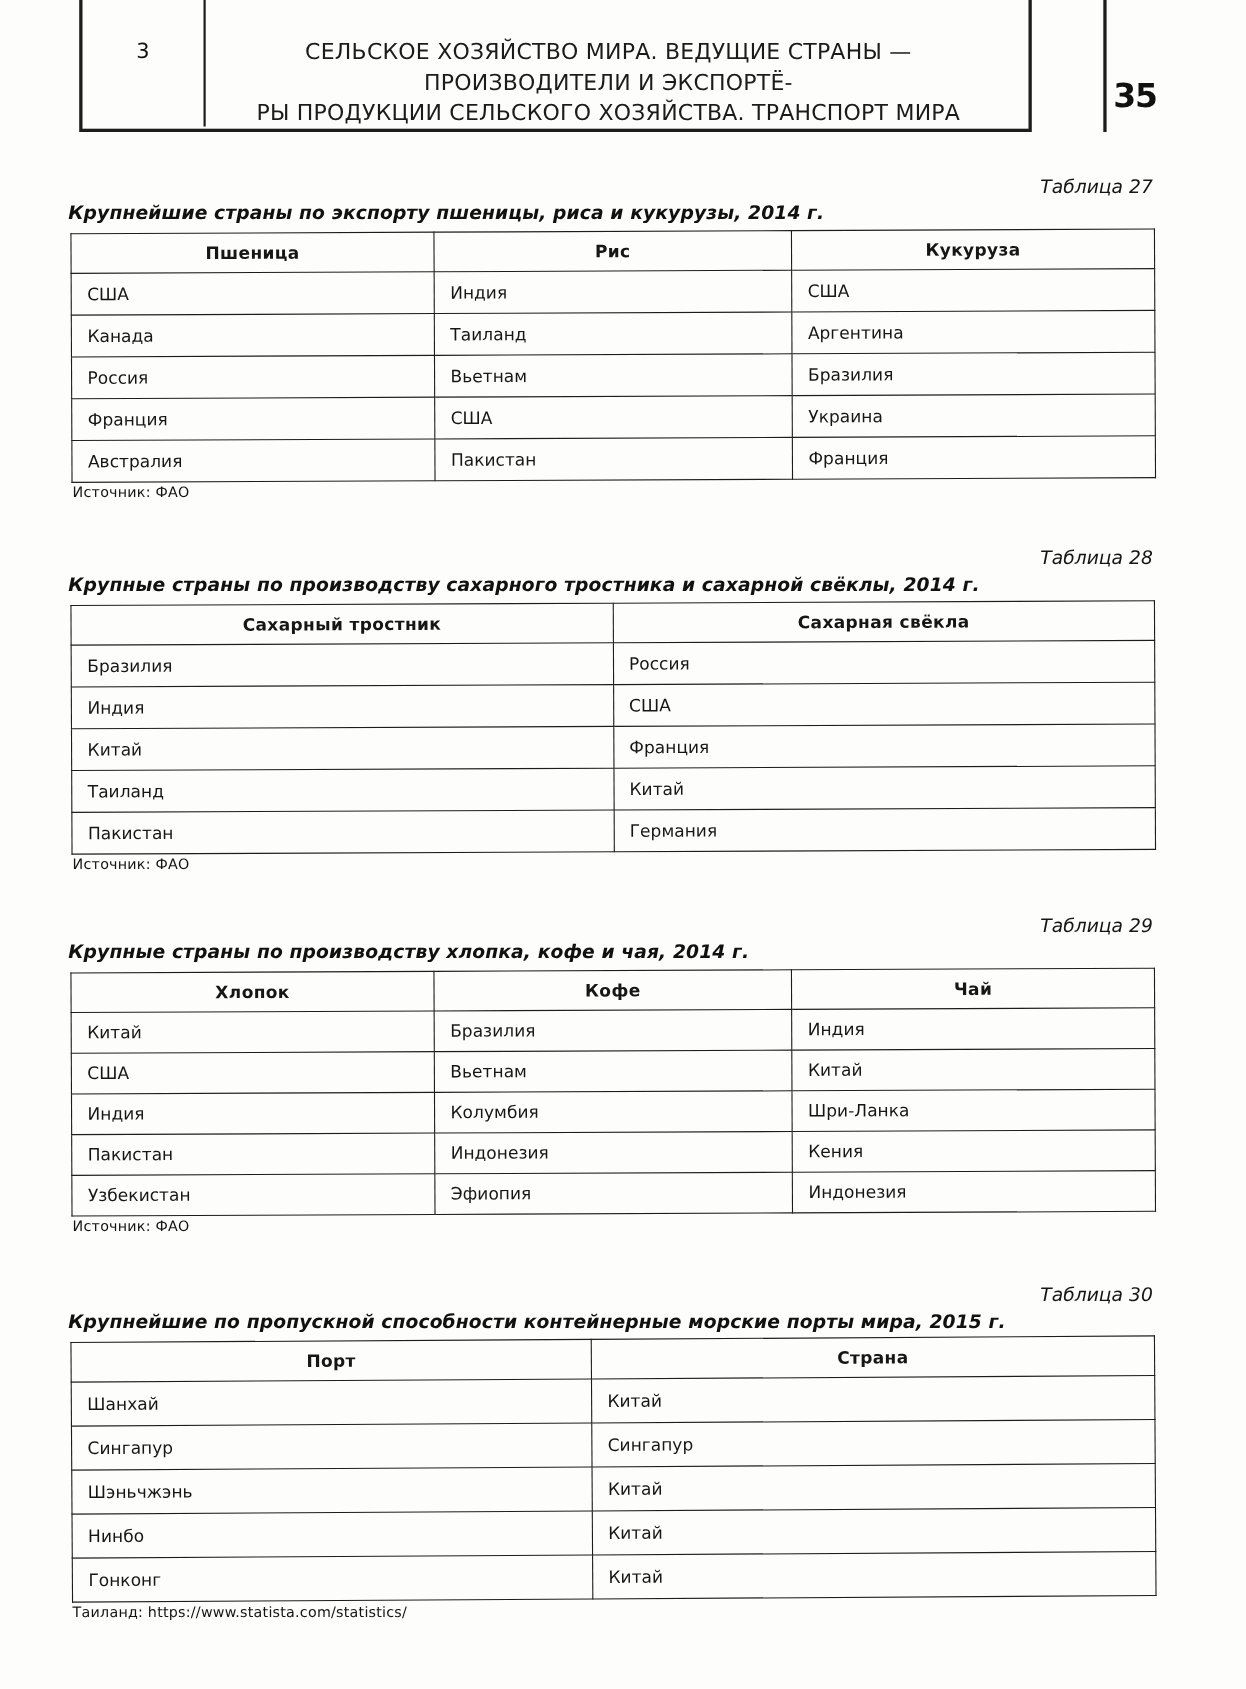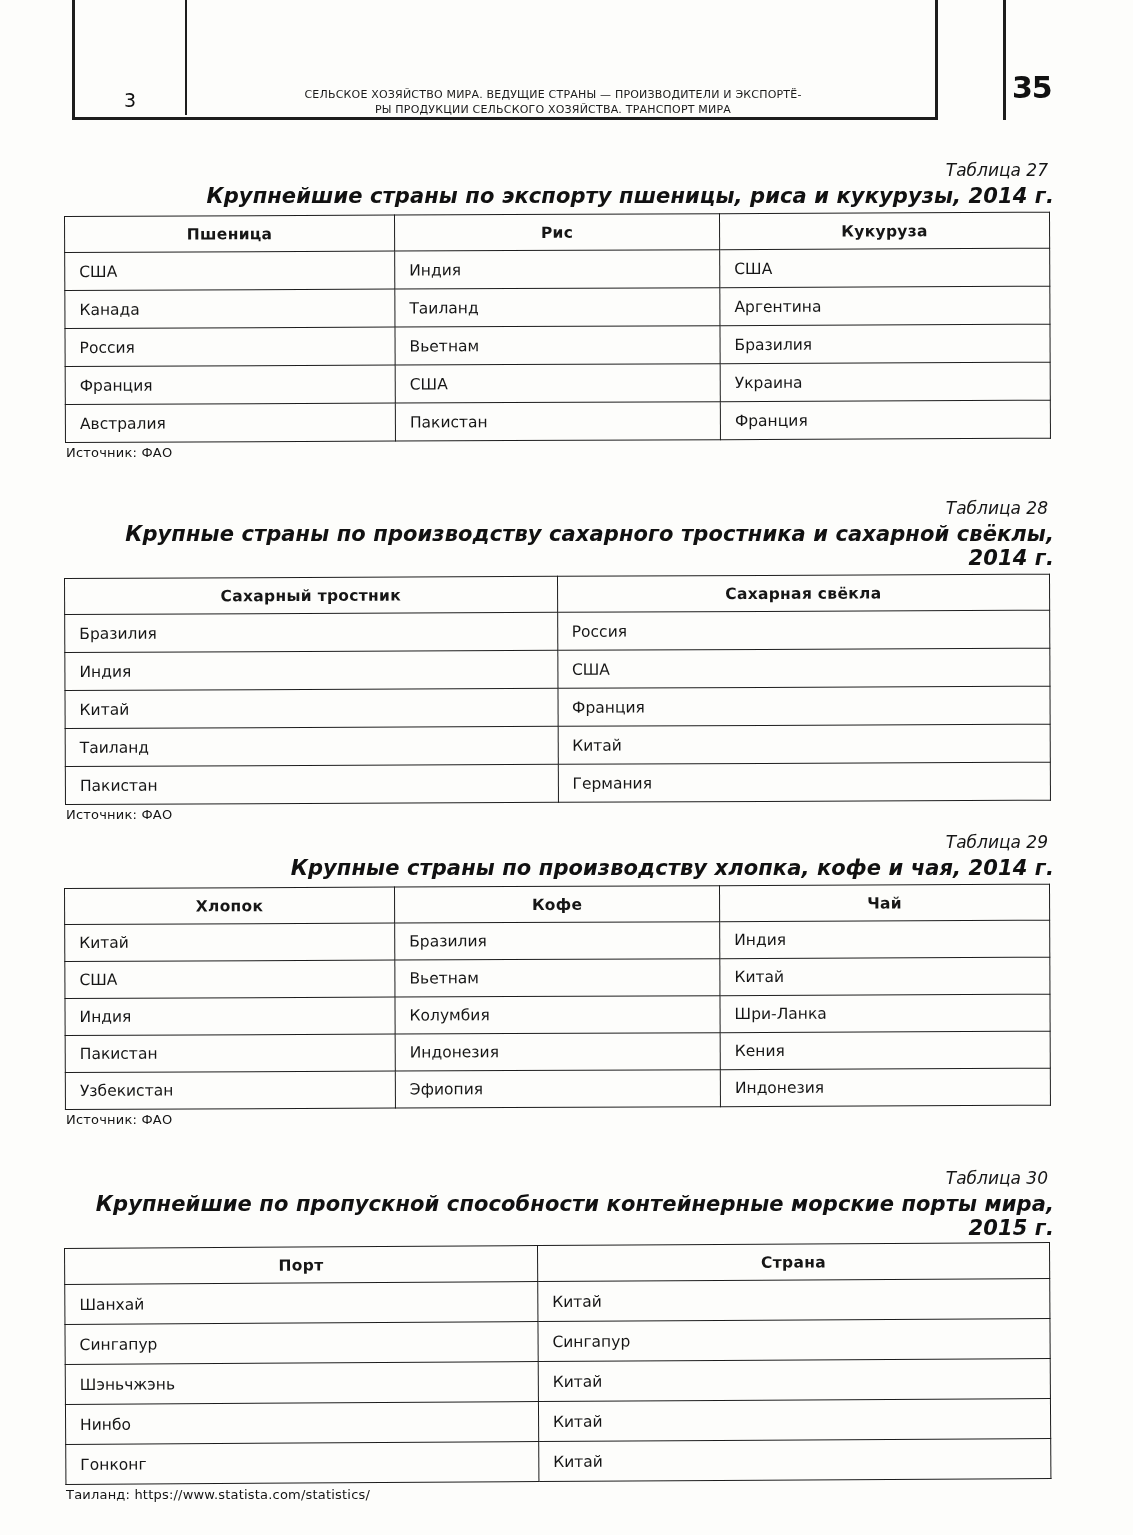--- a/index.html
+++ b/index.html
@@ -58,21 +58,21 @@
     position: absolute;
     left: 110px;
     top: -8px;
     width: 2px;
     height: 128px;
     background: #1d1d1d;
   }
   .header-title {
     flex: 1;
     text-align: center;
-    font-size: 11px;
+    font-size: 20px;
     line-height: 1.38;
     letter-spacing: 0.2px;
     color: #1b1b1b;
     padding-right: 14px;
   }
   .page-num {
     position: absolute;
     left: 1012px;
     top: 70px;
     font-size: 30px;
@@ -99,24 +99,24 @@
   }
   .tbl-label {
     text-align: right;
     font-style: italic;
     font-size: 17px;
     color: #151515;
     padding-right: 6px;
     margin-bottom: 4px;
   }
   .tbl-title {
-    text-align: right;
+    text-align: left;
     font-style: italic;
     font-weight: bold;
-    font-size: 21px;
+    font-size: 17px;
     color: #111;
     margin-bottom: 8px;
     letter-spacing: 0.1px;
   }
   table.doc {
     border-collapse: collapse;
     width: 986px;
     margin-left: 2px;
     table-layout: fixed;
   }

